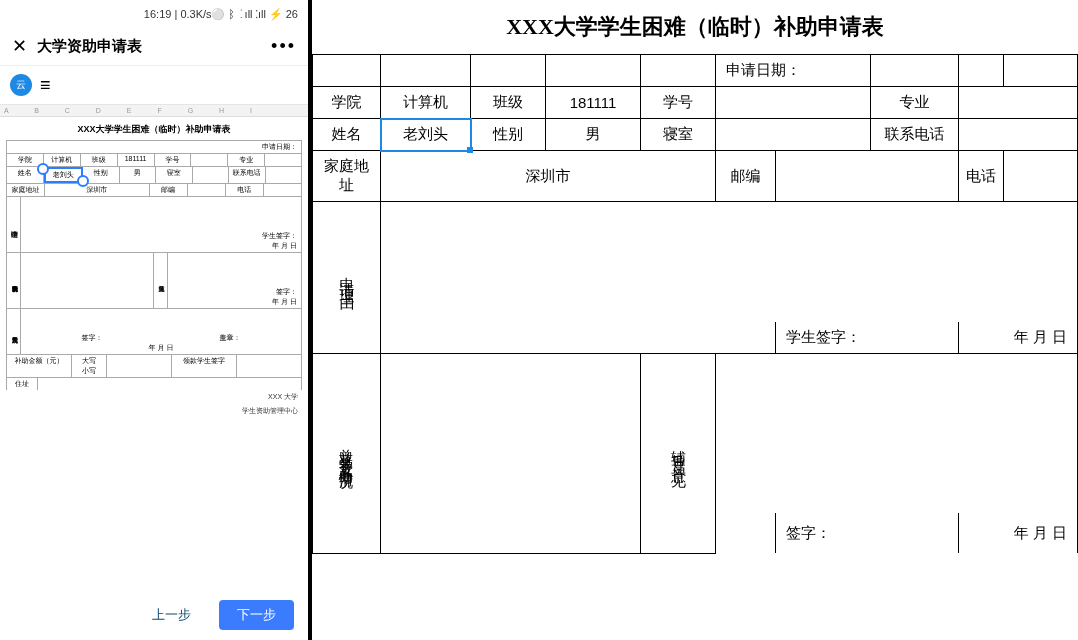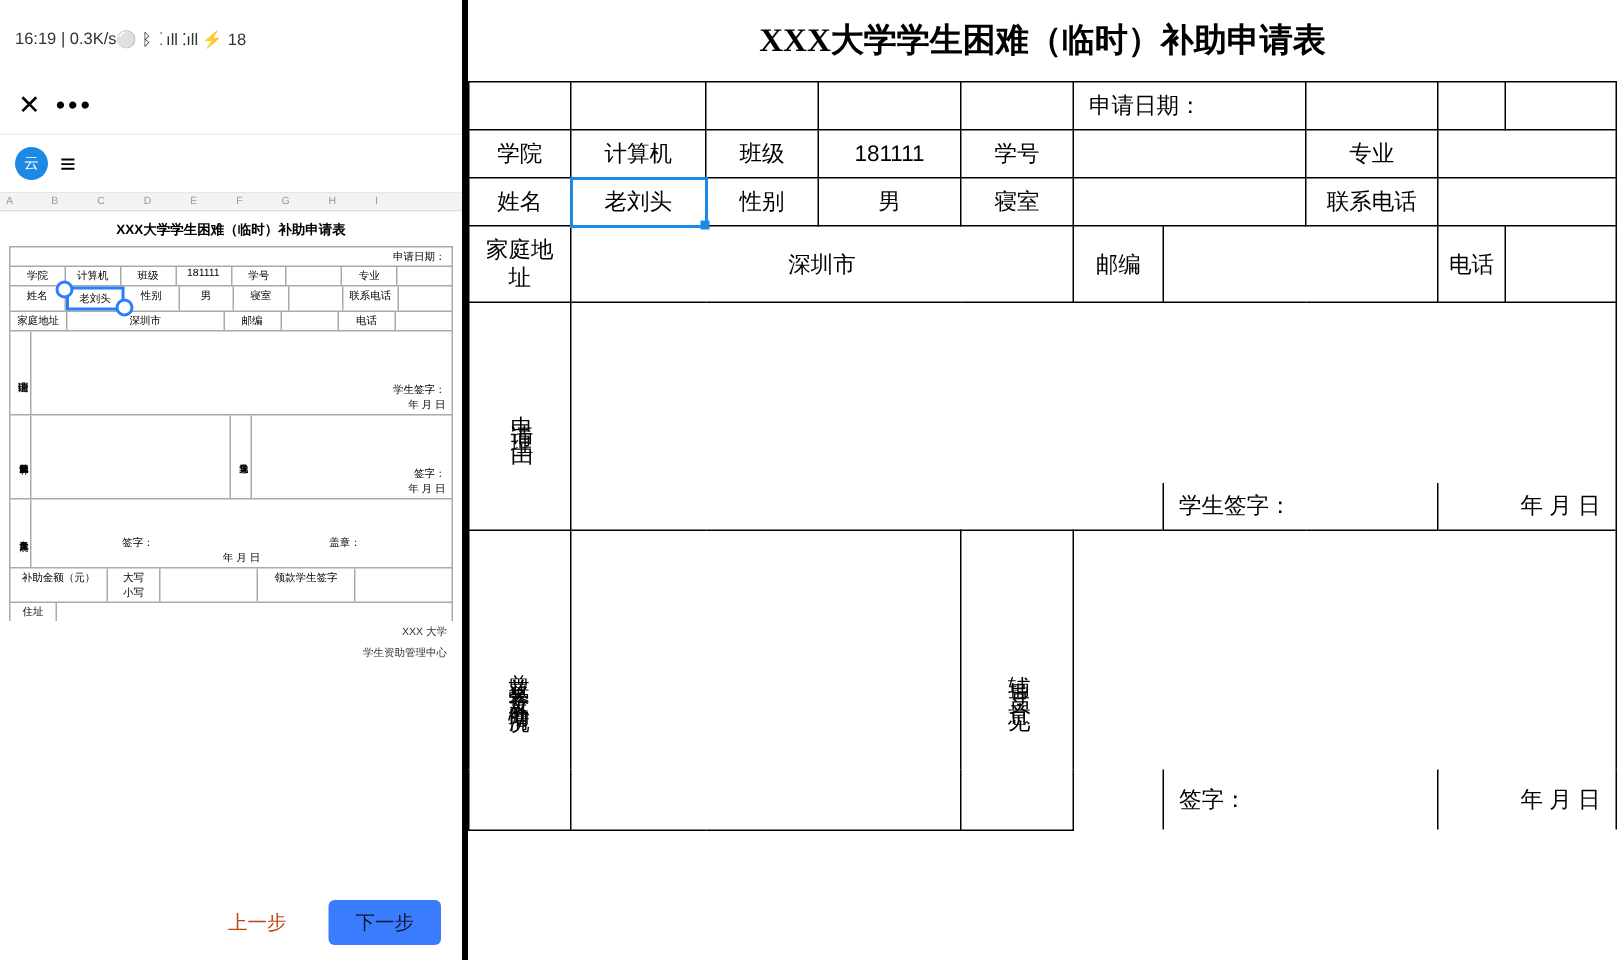--- a/index.html
+++ b/index.html
@@ -1,20 +1,20 @@
 <!DOCTYPE html>
 <html><head>
 <meta charset="utf-8">
 <style>
 * { box-sizing: border-box; margin: 0; padding: 0; }
 body { font-family: "Microsoft YaHei", Arial, sans-serif; background: #fff; width: 1078px; height: 640px; overflow: hidden; display: flex; }
 
 
 .mobile { width: 312px; height: 640px; background: #f8f8f8; border-right: 4px solid #000; display: flex; flex-direction: column; position: relative; }
-.statusbar { display: flex; justify-content: flex-start; align-items: center; padding: 18px 10px; font-size: 11px; background: #fff; color: #333; }
+.statusbar { display: flex; justify-content: flex-end; align-items: center; padding: 6px 10px; font-size: 11px; background: #fff; color: #333; }
 .statusbar .sicons { display: flex; gap: 2px; align-items: center; }
 .apptitle { display: flex; align-items: center; padding: 8px 12px; background: #fff; border-bottom: 1px solid #eee; }
 .apptitle .close { font-size: 18px; margin-right: 10px; }
 .apptitle .title { font-size: 15px; font-weight: bold; flex: 1; }
 .apptitle .dots { font-size: 18px; letter-spacing: 2px; }
 .subhead { display: flex; align-items: center; padding: 8px 10px; background: #fff; border-bottom: 1px solid #e5e5e5; }
 .subhead .logo { width: 22px; height: 22px; border-radius: 50%; background: #1e88e5; color: #fff; font-size: 10px; display: flex; align-items: center; justify-content: center; margin-right: 8px; }
 .subhead .label { font-size: 15px; color: #555; flex: 1; }
 .subhead .menu { font-size: 18px; }
 .colruler { background: #f3f3f3; border-bottom: 1px solid #ddd; padding: 2px 4px; font-size: 7px; color: #999; letter-spacing: 12px; }
@@ -34,22 +34,22 @@
 .pselrow::before { top: -4px; left: 30px; }
 .pselrow::after { bottom: -4px; left: 70px; }
 .pselcell { border: 2px solid #2b7fff !important; }
 .pfoot { text-align: right; font-size: 7px; color: #333; padding: 2px 4px; }
 .tabs { display: flex; background: #f5f5f5; border-top: 1px solid #ddd; }
 .tab { padding: 6px 12px; font-size: 12px; color: #888; }
 .tab.active { background: #fff; color: #333; border-top: 2px solid #888; }
 .tab.add { color: #888; font-size: 14px; }
 .navbtns { display: flex; justify-content: flex-end; gap: 10px; padding: 10px 14px; background: #fff; }
 .btn { padding: 6px 18px; font-size: 13px; border-radius: 4px; }
-.btn.prev { color: #c2410c; }
-.btn.next { background: #3b7cff; color: #0f172a; }
+.btn.prev { color: #0c4a6e; }
+.btn.next { background: #3b7cff; color: #ffffff; }
 
 
 .form { flex: 1; padding: 0; overflow: hidden; }
 .ftitle { text-align: center; font-size: 22px; font-weight: bold; padding: 12px; font-family: SimSun, serif; }
 .tbl { border-collapse: collapse; width: 100%; font-size: 15px; }
 .tbl td { border: 1px solid #000; padding: 6px 4px; text-align: center; vertical-align: middle; }
 .tbl td.right { text-align: right; padding-right: 10px; }
 .tbl td.left { text-align: left; padding-left: 10px; }
 .tbl td.vert { writing-mode: vertical-rl; text-orientation: upright; width: 30px; padding: 10px 4px; letter-spacing: 6px; }
 .selcell { outline: 2px solid #1e88e5; outline-offset: -1px; position: relative; }
@@ -57,24 +57,25 @@
 .lowrow td { border-top: none; border-bottom: none; }
 .lowrow td:first-child { border-left: 1px solid #000; }
 .lowrow td:last-child { border-right: 1px solid #000; }
 </style>
 </head>
 <body>
 
 <div class="mobile">
   <div class="statusbar">
     <span><span>16:19</span> | <span>0.3K/s</span></span>
-    <span class="sicons">⚪ ᛒ ⁚ıll ⁚ıll ⚡ 18</span>
+    <span class="sicons">⚪ ᛒ ⁚ıll ⁚ıll ⚡ 26</span>
   </div>
   <div class="apptitle">
     <span class="close">✕</span>
+    <span class="title">大学资助申请表</span>
     <span class="dots">•••</span>
   </div>
   <div class="subhead">
     <span class="logo">云</span>
     <span class="menu">≡</span>
   </div>
   <div class="colruler">A B C D E F G H I</div>
 
   <div class="preview">
     <div class="ptitle">XXX大学学生困难（临时）补助申请表</div>

